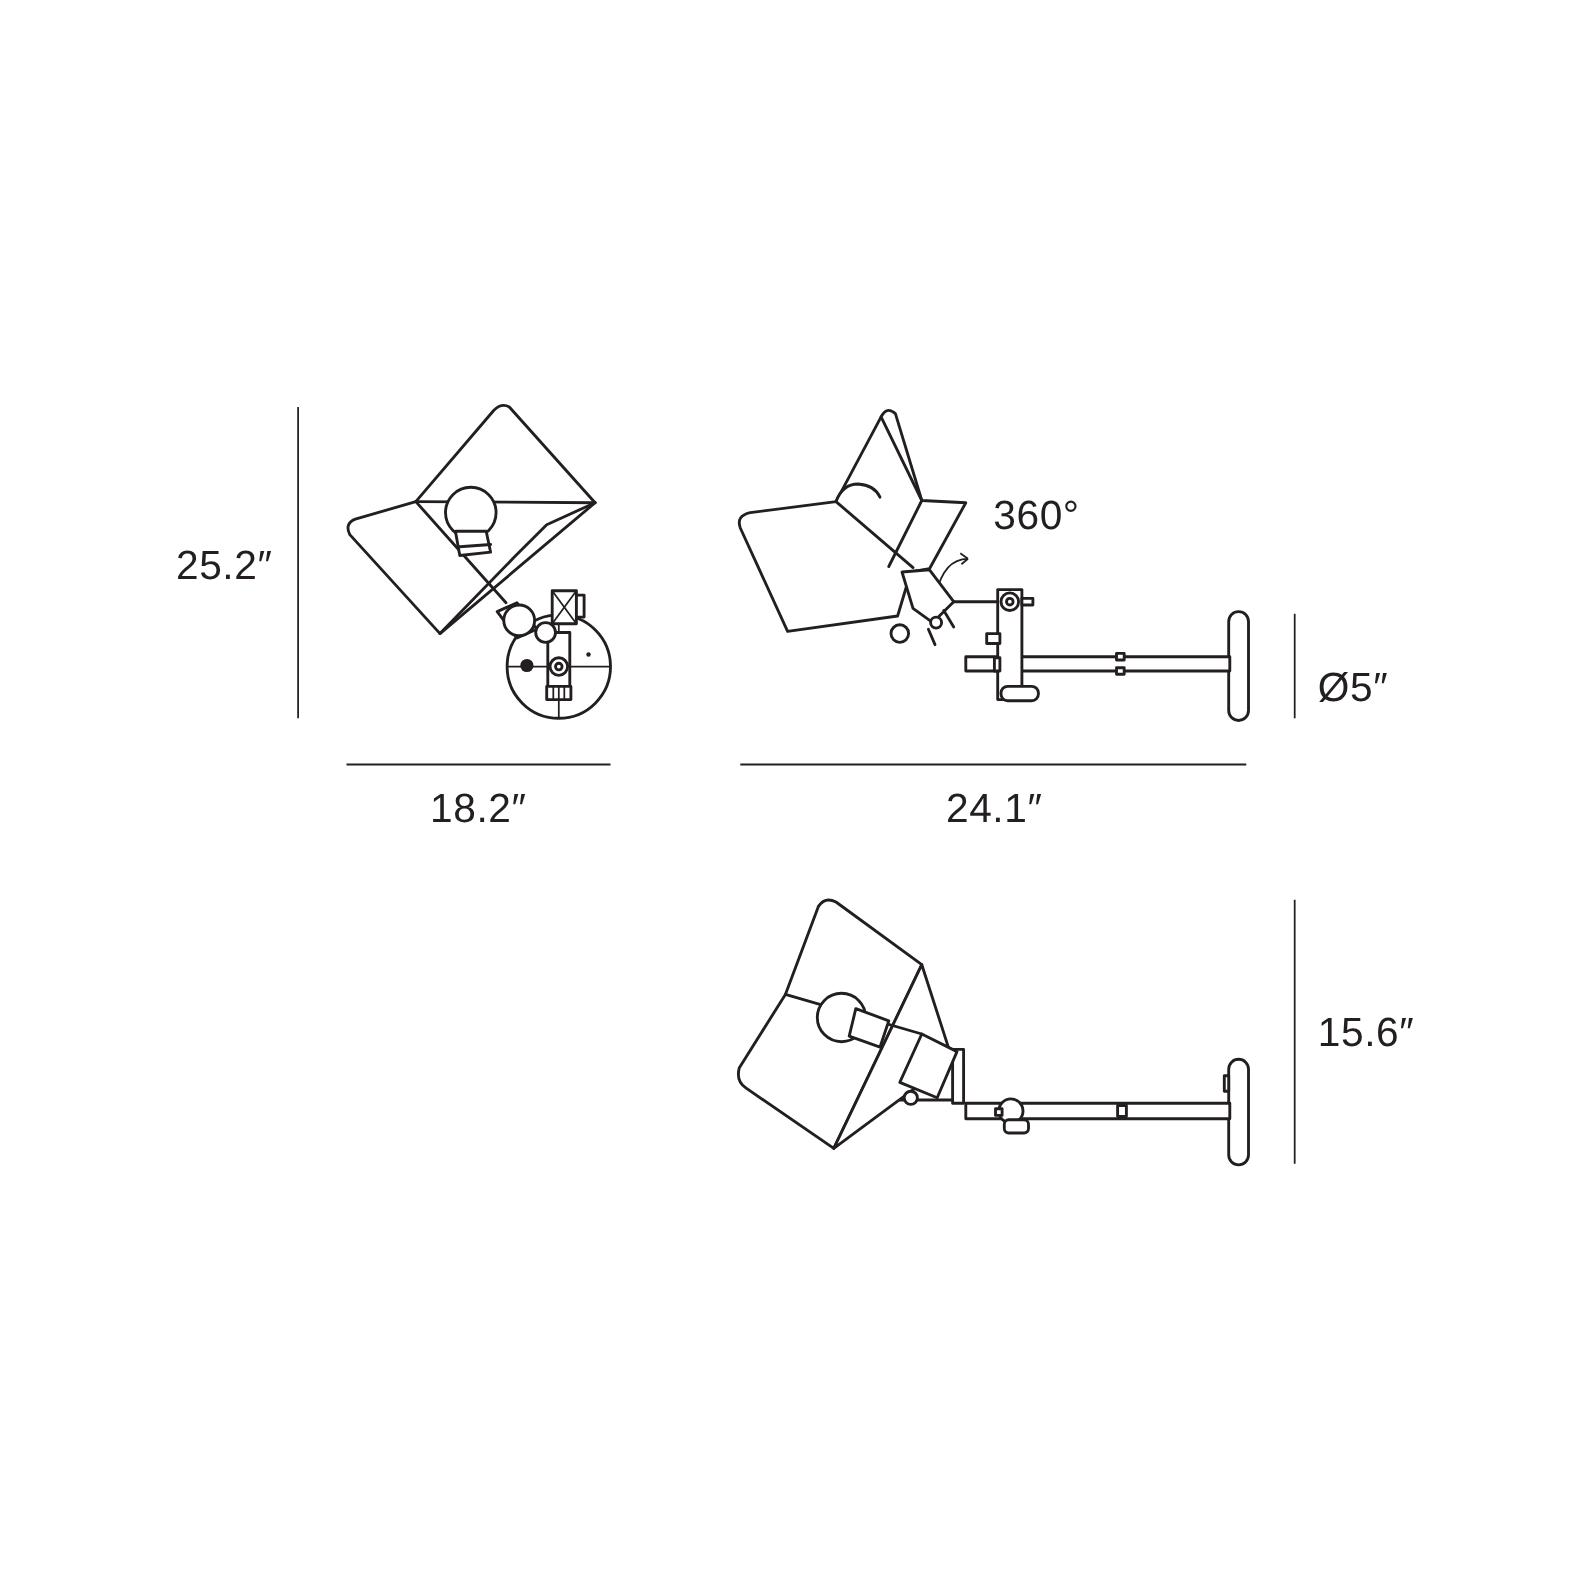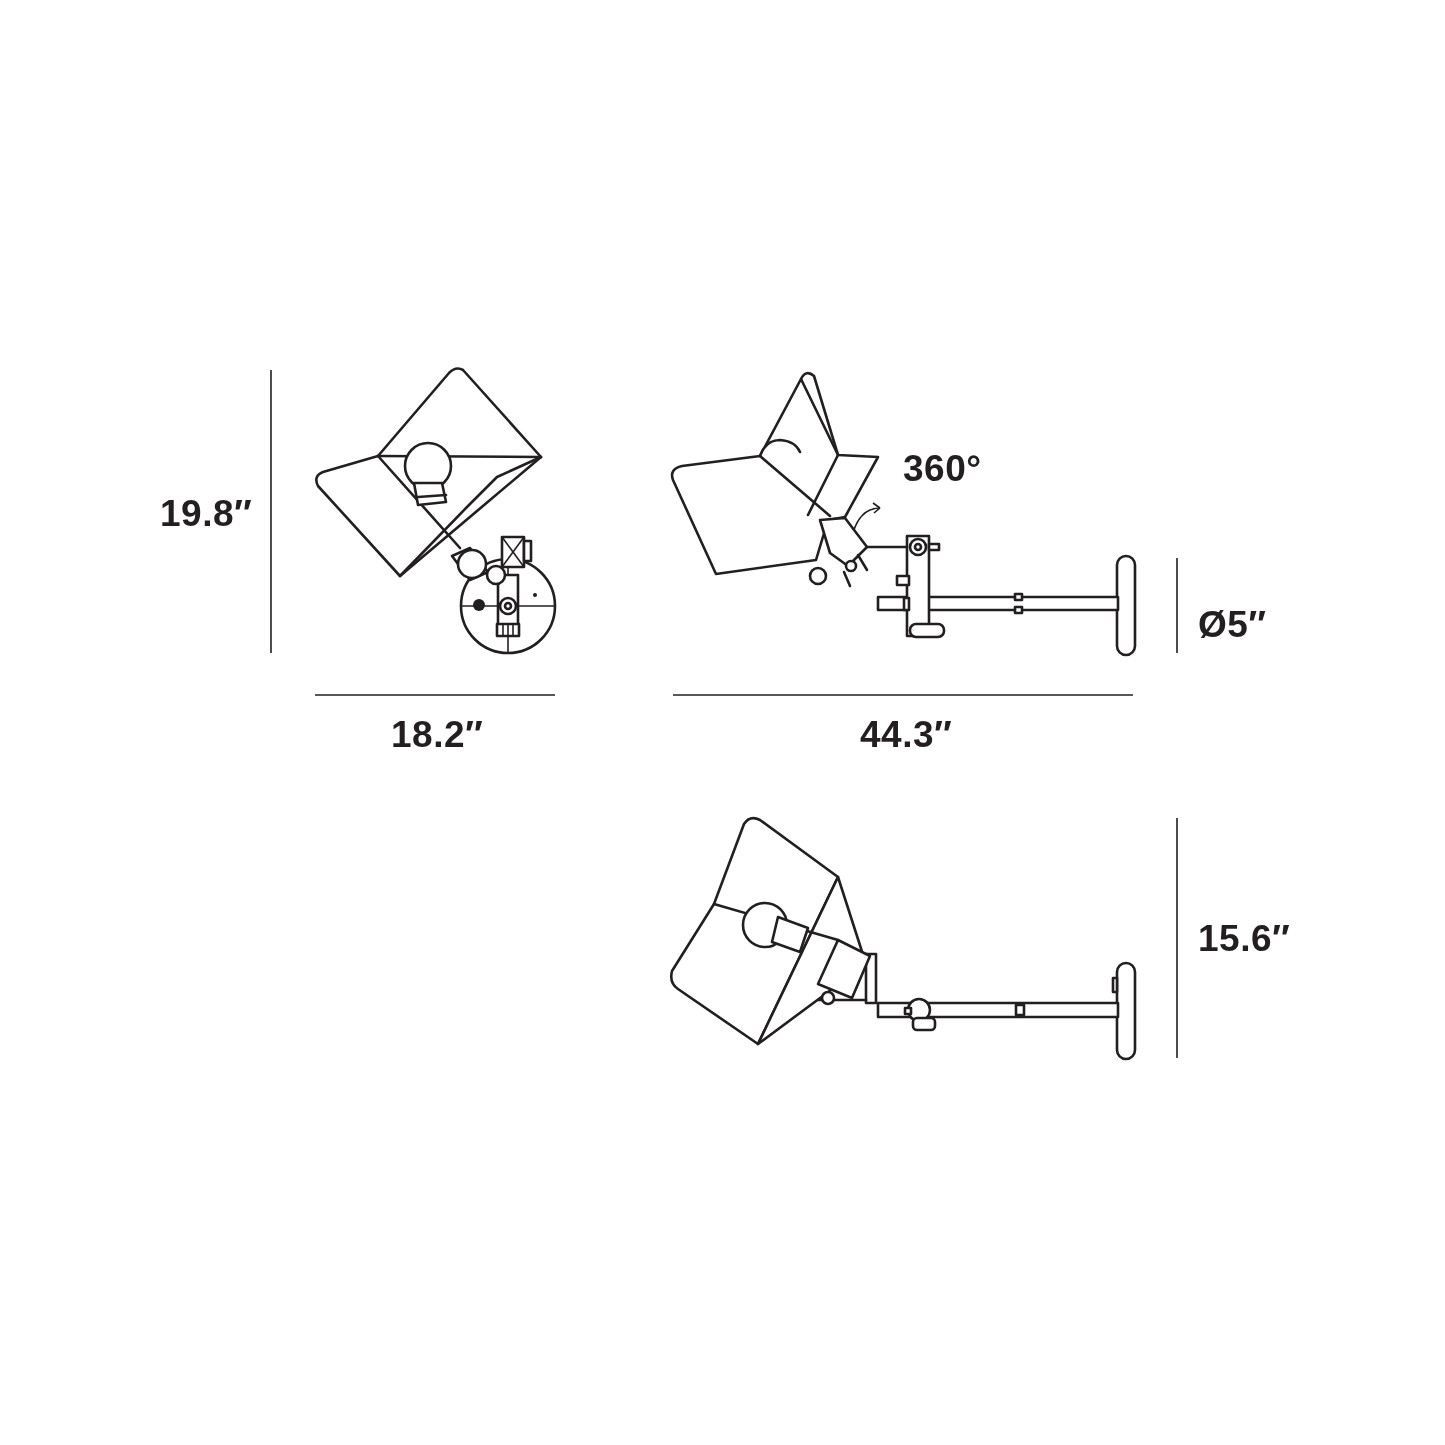--- a/index.html
+++ b/index.html
@@ -1,18 +1,18 @@
 <!DOCTYPE html>
 <html><head>
 <meta charset="utf-8">
 <style>
   html, body { margin: 0; padding: 0; background: #ffffff; }
   body { width: 1445px; height: 1445px; position: relative; overflow: hidden;
          font-family: "Liberation Sans", "DejaVu Sans", sans-serif; color: #231f20; }
-  .label { position: absolute; font-size: 37px; font-weight: 700; letter-spacing: 0.5px; white-space: nowrap; color: #231f20; }
+  .label { position: absolute; font-size: 37px; font-weight: 400; letter-spacing: 0.5px; white-space: nowrap; color: #231f20; }
   svg.drawing { position: absolute; left: 0; top: 0; }
   .ln { stroke: #231f20; stroke-width: 2.6; fill: none; stroke-linejoin: round; stroke-linecap: round; }
   .lnw { stroke: #231f20; stroke-width: 2.6; fill: #ffffff; stroke-linejoin: round; stroke-linecap: round; }
   .dim { stroke: #231f20; stroke-width: 1.6; fill: none; }
   .thin { stroke: #231f20; stroke-width: 1.6; fill: none; }
 </style>
 </head>
 <body>
 
 <svg class="drawing" width="1445" height="1445" viewBox="0 0 1445 1445" xmlns="http://www.w3.org/2000/svg">
@@ -112,18 +112,18 @@
     <path class="lnw" d="M838 877 L758 1044 L866 964 Z"></path>
     <path class="ln" d="M714 904 L838 940"></path>
     <path class="lnw" d="M838 940 L870 956 L852 998 L818 984 Z"></path>
 
     <circle class="lnw" cx="765" cy="925" r="22"></circle>
     <path class="lnw" d="M778 917 L808 928 L800 952 L772 942 Z"></path>
     <circle class="lnw" cx="828" cy="998" r="6"></circle>
   </g>
 </svg>
 
-<div class="label" style="left:160px; top:493px;">19.8″</div>
+<div class="label" style="left:160px; top:493px;">25.2″</div>
 <div class="label" style="left:391px; top:714px;">18.2″</div>
 <div class="label" style="left:903px; top:448px;">360°</div>
 <div class="label" style="left:1198px; top:604px;">Ø5″</div>
-<div class="label" style="left:860px; top:714px;">44.3″</div>
+<div class="label" style="left:860px; top:714px;">24.1″</div>
 <div class="label" style="left:1198px; top:918px;">15.6″</div>
 
 </body></html>

